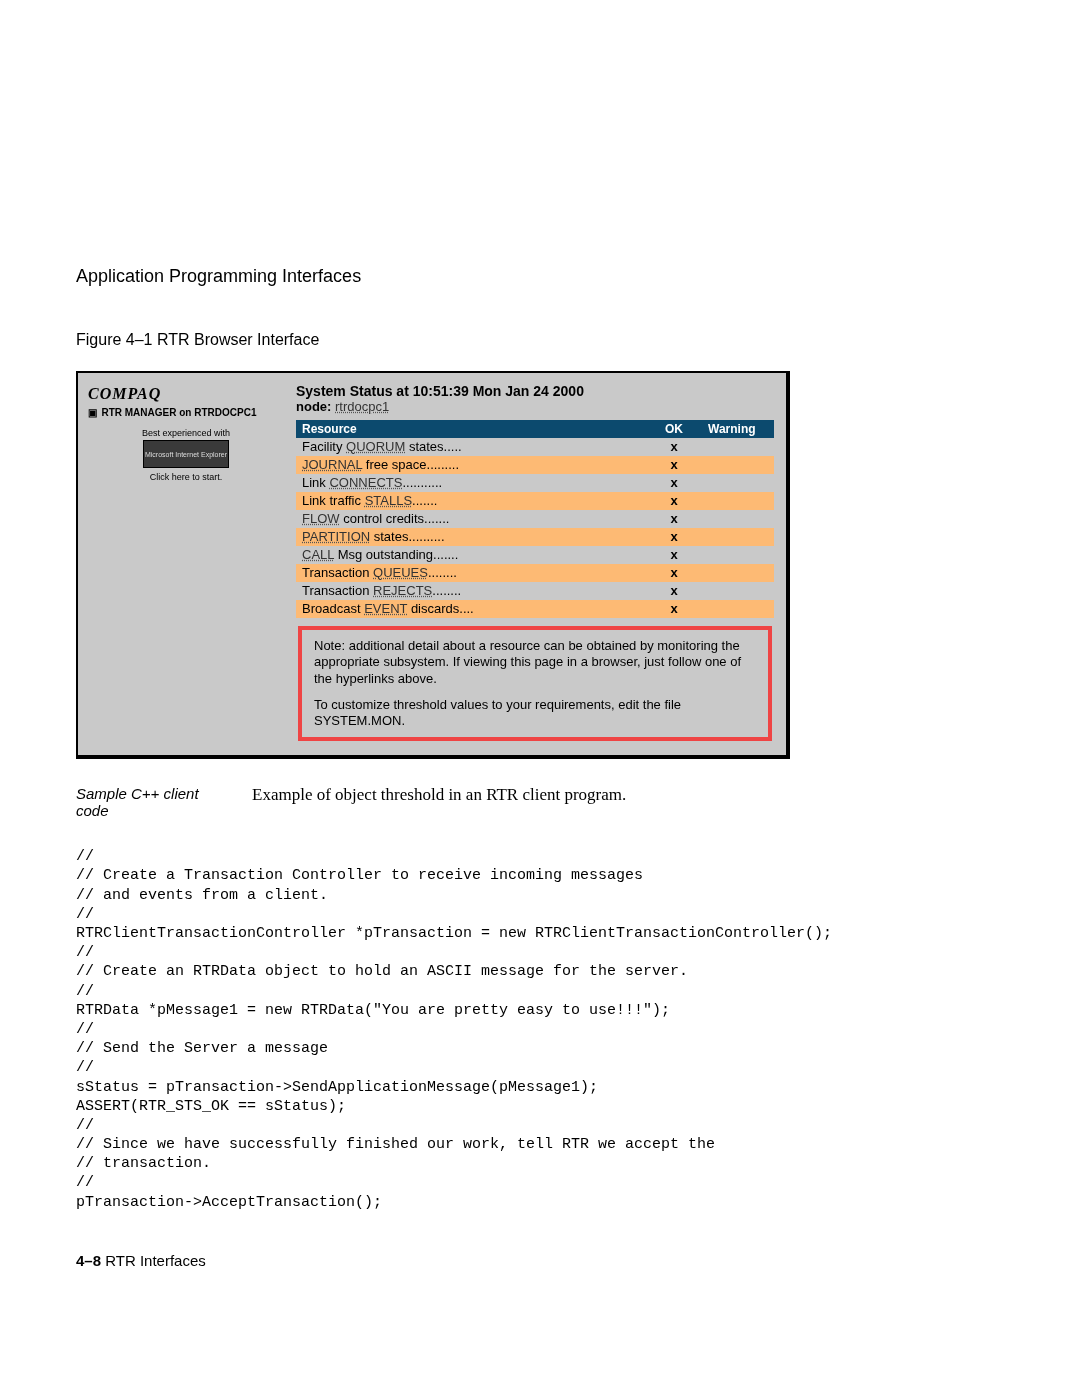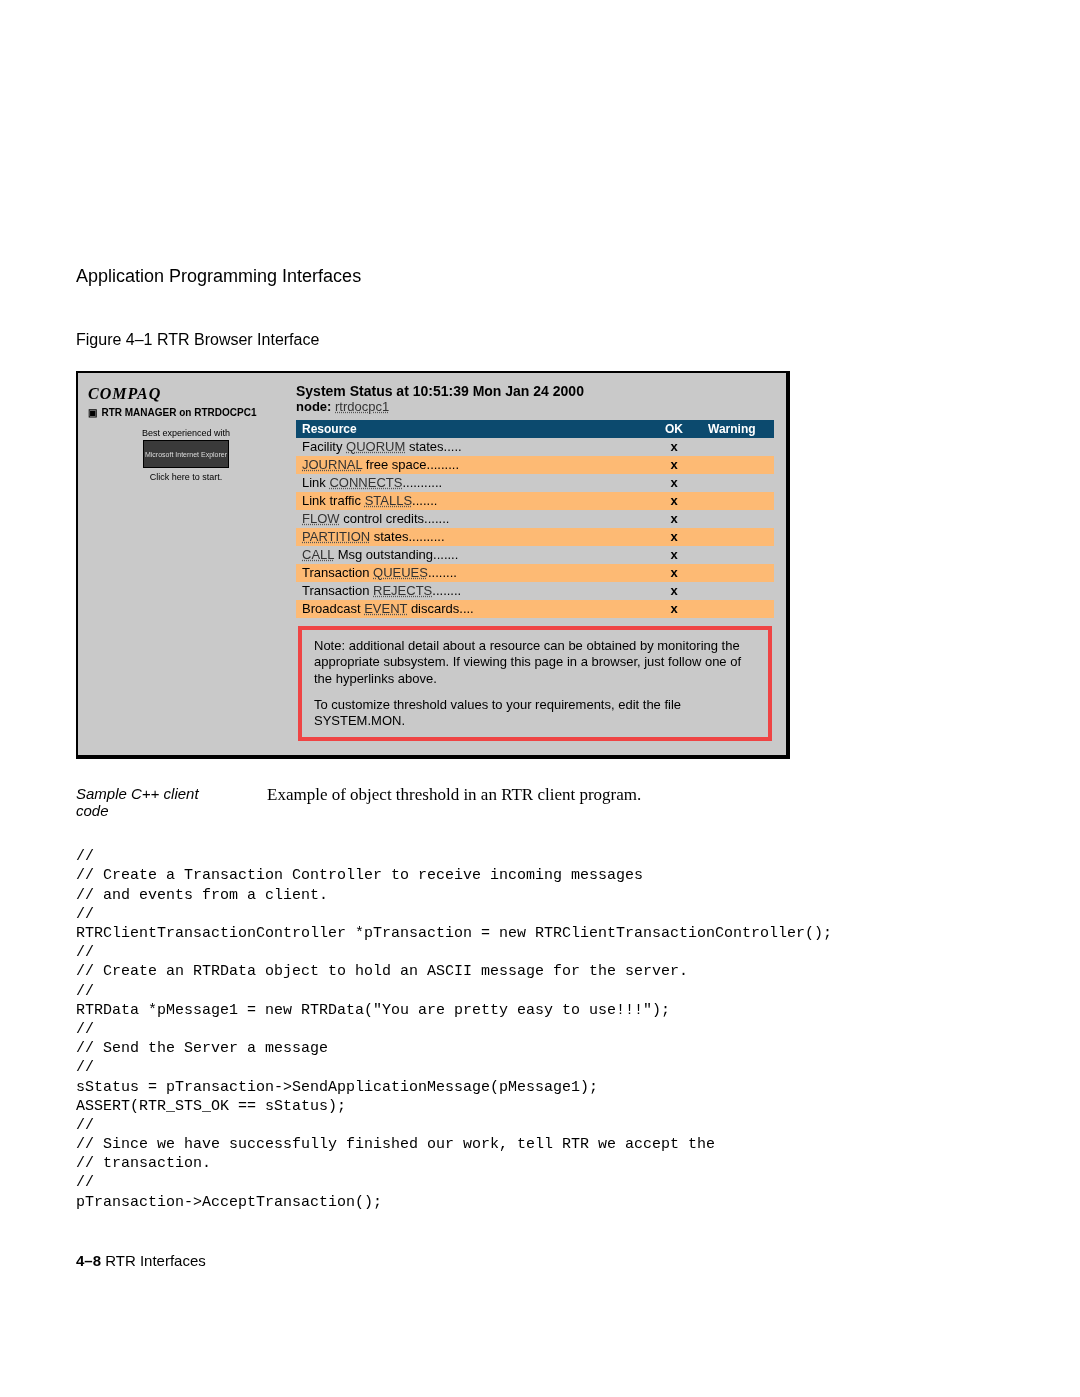--- a/index.html
+++ b/index.html
@@ -53,21 +53,21 @@
   table.res th:nth-child(3), table.res td:nth-child(3) { width:60px; }
   table.res td { padding: 1px 6px 2px; }
   table.res tr.alt td { background:#fdba74; }
   .reslink { text-decoration: underline dotted #555; color:#333; }
   .xmark { font-weight: 700; }
 
   .note-box { border: 4px solid #ef4444; padding: 8px 12px; margin: 8px 2px 2px 2px; font-size: 13px; line-height: 1.25; }
   .note-box p { margin: 0 0 10px 0; }
   .note-box p:last-child { margin-bottom: 0; }
 
-  .margin-row { display:flex; gap: 41px; margin-top: 26px; }
+  .margin-row { display:flex; gap: 26px; margin-top: 26px; }
   .margin-label { width: 150px; font-style: italic; font-family: Arial, Helvetica, sans-serif; font-size: 15px; }
   .margin-text { flex: 1; font-family: "Century Schoolbook", "Times New Roman", serif; font-size: 17px; }
 
   pre.code {
     font-family: "Courier New", Courier, monospace;
     font-size: 15px;
     line-height: 1.28;
     margin: 28px 0 0 0;
     white-space: pre;
   }

